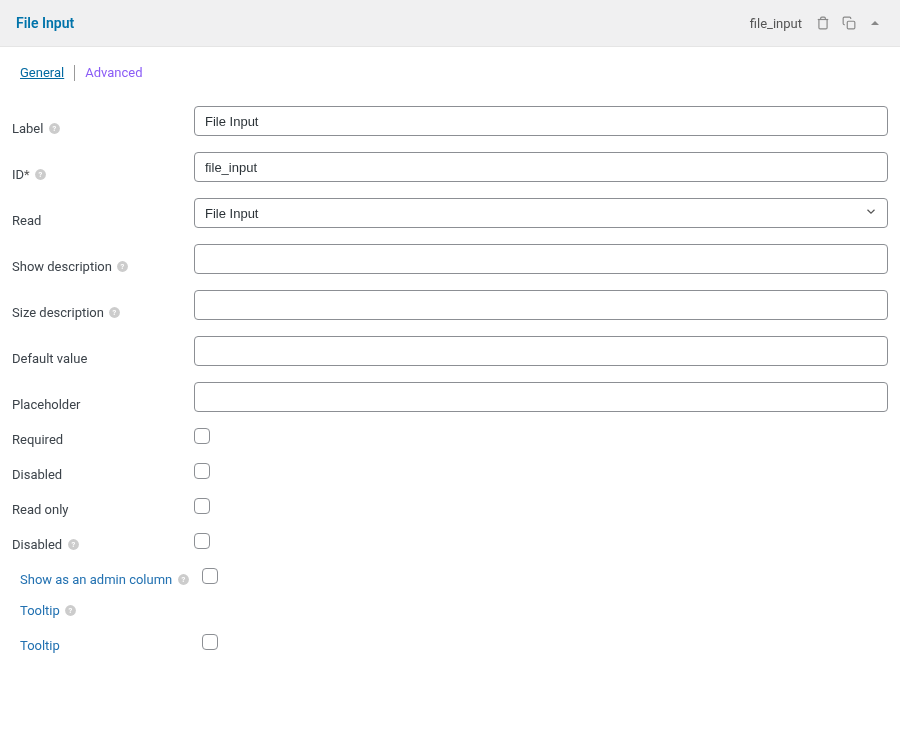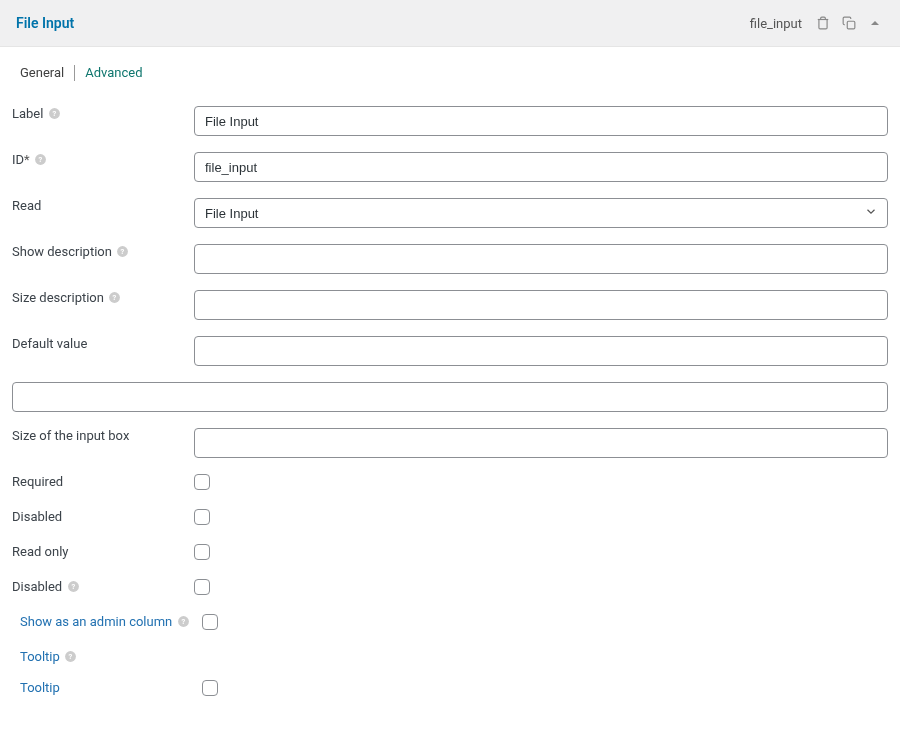--- a/index.html
+++ b/index.html
@@ -48,38 +48,39 @@
     }
     .tabs {
       padding: 14px 12px 6px 12px;
       display: flex;
       align-items: center;
       gap: 0;
     }
     .tab {
       padding: 4px 8px;
       cursor: pointer;
-      color: #0f766e;
+      color: #8b5cf6;
       font-size: 13px;
     }
     .tab.active {
-      color: #404040;
+      color: #0369a1;
+      text-decoration: underline;
     }
     .tab-sep {
       width: 1px;
       height: 16px;
       background: #999;
       margin: 0 2px;
     }
     .form-body {
       padding: 8px 12px 20px 12px;
     }
     .form-row {
       display: flex;
-      align-items: flex-start;
+      align-items: flex-end;
       padding: 8px 0;
     }
     .form-label {
       width: 182px;
       flex-shrink: 0;
       color: #3c434a;
       font-size: 13px;
       display: flex;
       align-items: center;
       gap: 4px;
@@ -268,33 +269,28 @@
   <div class="form-row">
     <div class="form-label">
       <span>Default value</span>
     </div>
     <div class="form-control">
       <input class="text-input" type="text" value="" style="">
     </div>
   </div>
 
   <div class="form-row">
+    <div class="form-label">
+      <span>Placeholder</span>
+    </div>
     <div class="form-control">
       <input class="text-input" type="text" value="" style="">
     </div>
   </div>
 
-  <div class="form-row">
-    <div class="form-label">
-      <span>Size of the input box</span>
-    </div>
-    <div class="form-control">
-      <input class="text-input" type="text" value="" style="">
-    </div>
-  </div>
 
   <div class="form-row">
     <div class="form-label">
       <span>Required</span>
     </div>
     <div class="form-control">
       <input class="checkbox-input" type="checkbox" style="">
     </div>
   </div>
 

